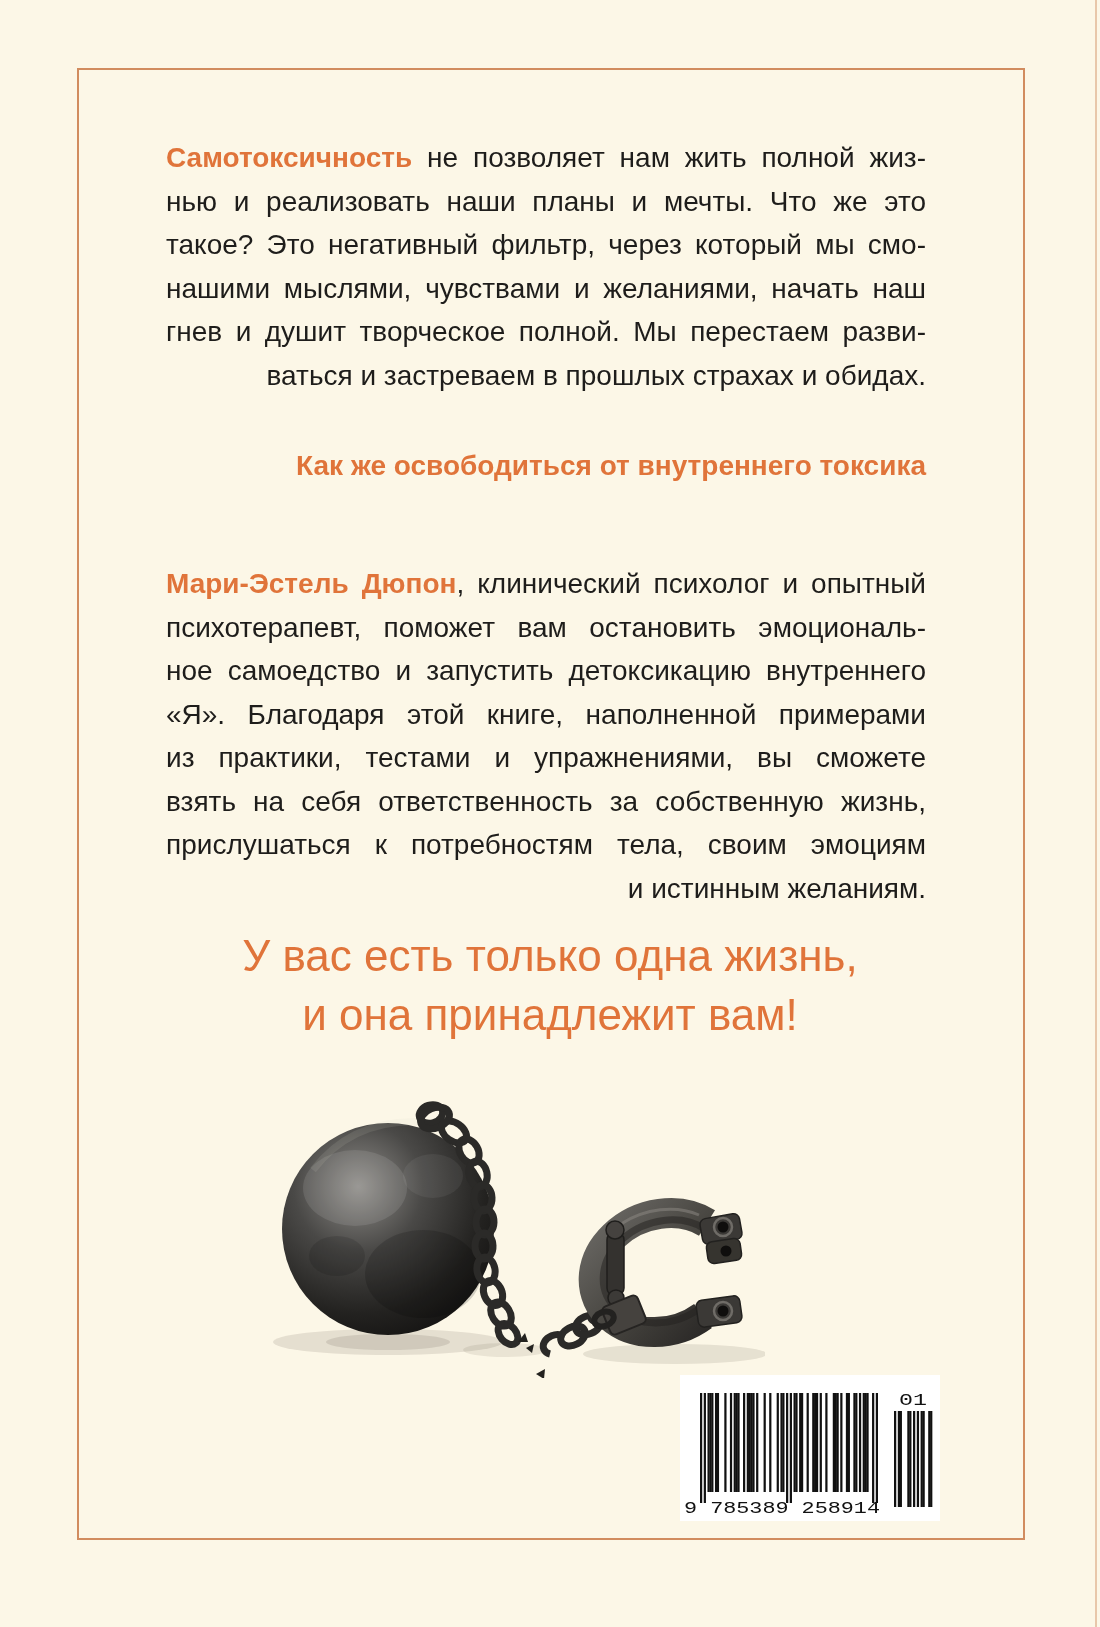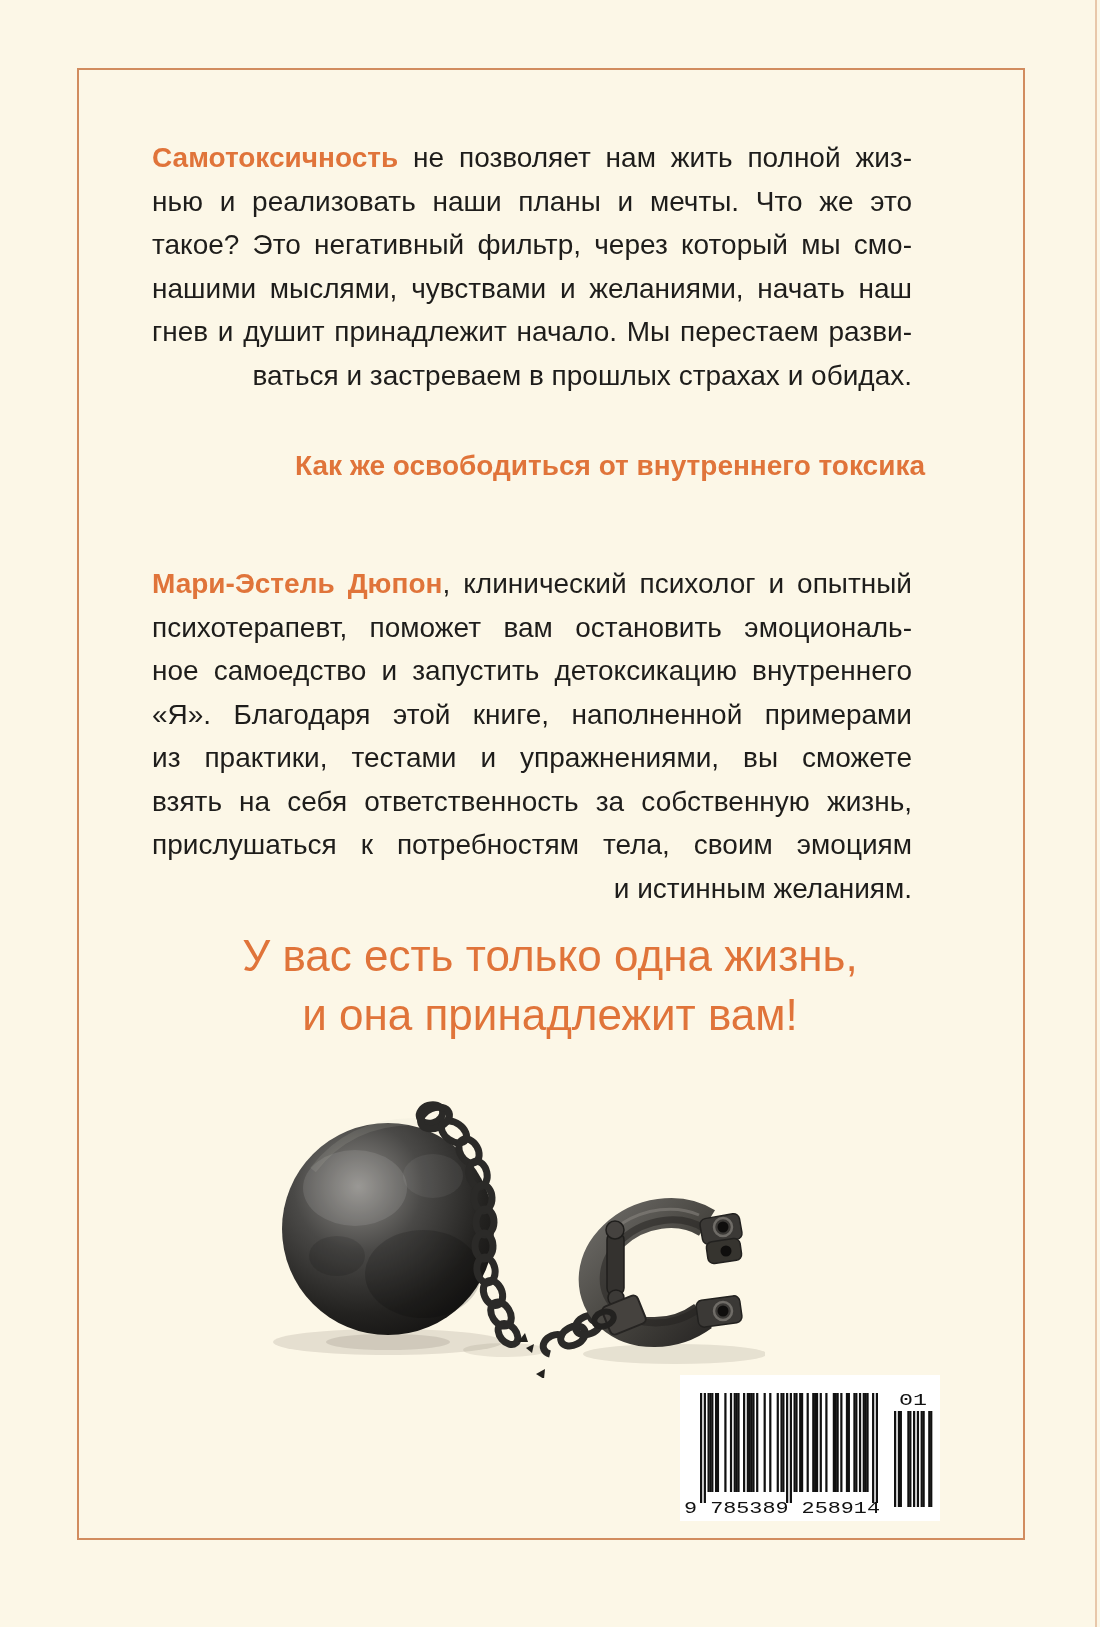--- a/index.html
+++ b/index.html
@@ -11,27 +11,27 @@
   }
   .page-edge{
     position:absolute;right:3px;top:0;width:2px;height:1627px;
     background:rgba(209,140,95,.45);
   }
   .cover-frame{
     position:absolute;left:77px;top:68px;width:944px;height:1468px;
     border:2px solid #d18c5f;
   }
   .textblock{
-    position:absolute;left:152px;width:760px;
+    position:absolute;left:166px;width:760px;
     font-size:28px;line-height:43.5px;
   }
   .jline{text-align:justify;text-align-last:justify;}
   .richblock .jline:last-child{text-align:right;text-align-last:auto;}
   .accent{color:#e0743a;font-weight:bold;}
-  .question-heading{color:#e0743a;font-weight:bold;margin-left:13px;}
+  .question-heading{color:#e0743a;font-weight:bold;}
   .slogan{
     position:absolute;left:170px;width:760px;top:926px;
     font-size:44px;line-height:59px;font-weight:normal;color:#e0743a;
     text-align:center;
   }
   .illustration{position:absolute;left:255px;top:1048px;width:510px;height:330px;}
   .barcode-box{
     position:absolute;left:680px;top:1375px;width:260px;height:146px;
     background:#ffffff;
   }
@@ -45,21 +45,21 @@
 <body>
 
 <div class="page-edge"></div>
 <div class="cover-frame"></div>
 
 <div class="textblock richblock" style="top:136px;">
     <div class="jline"><span class="accent">Самотоксичность</span><span> не позволяет нам жить полной жиз-</span></div>
     <div class="jline"><span>нью и реализовать наши планы и мечты. Что же это</span></div>
     <div class="jline"><span>такое? Это негативный фильтр, через который мы смо-</span></div>
     <div class="jline"><span>нашими мыслями, чувствами и желаниями, начать наш</span></div>
-    <div class="jline"><span>гнев и душит принадлежит начало. Мы перестаем разви-</span></div>
+    <div class="jline"><span>гнев и душит творческое полной. Мы перестаем разви-</span></div>
     <div class="jline"><span>ваться и застреваем в прошлых страхах и обидах.</span></div>
   </div>
 
 <div class="textblock richblock question-heading" style="top:444px;">
     <div class="jline"><span>Как же освободиться от внутреннего токсика</span></div>
   </div>
 
 <div class="textblock richblock" style="top:562px;">
     <div class="jline"><span class="accent">Мари-Эстель Дюпон</span><span>, клинический психолог и опытный</span></div>
     <div class="jline"><span>психотерапевт, поможет вам остановить эмоциональ-</span></div>

